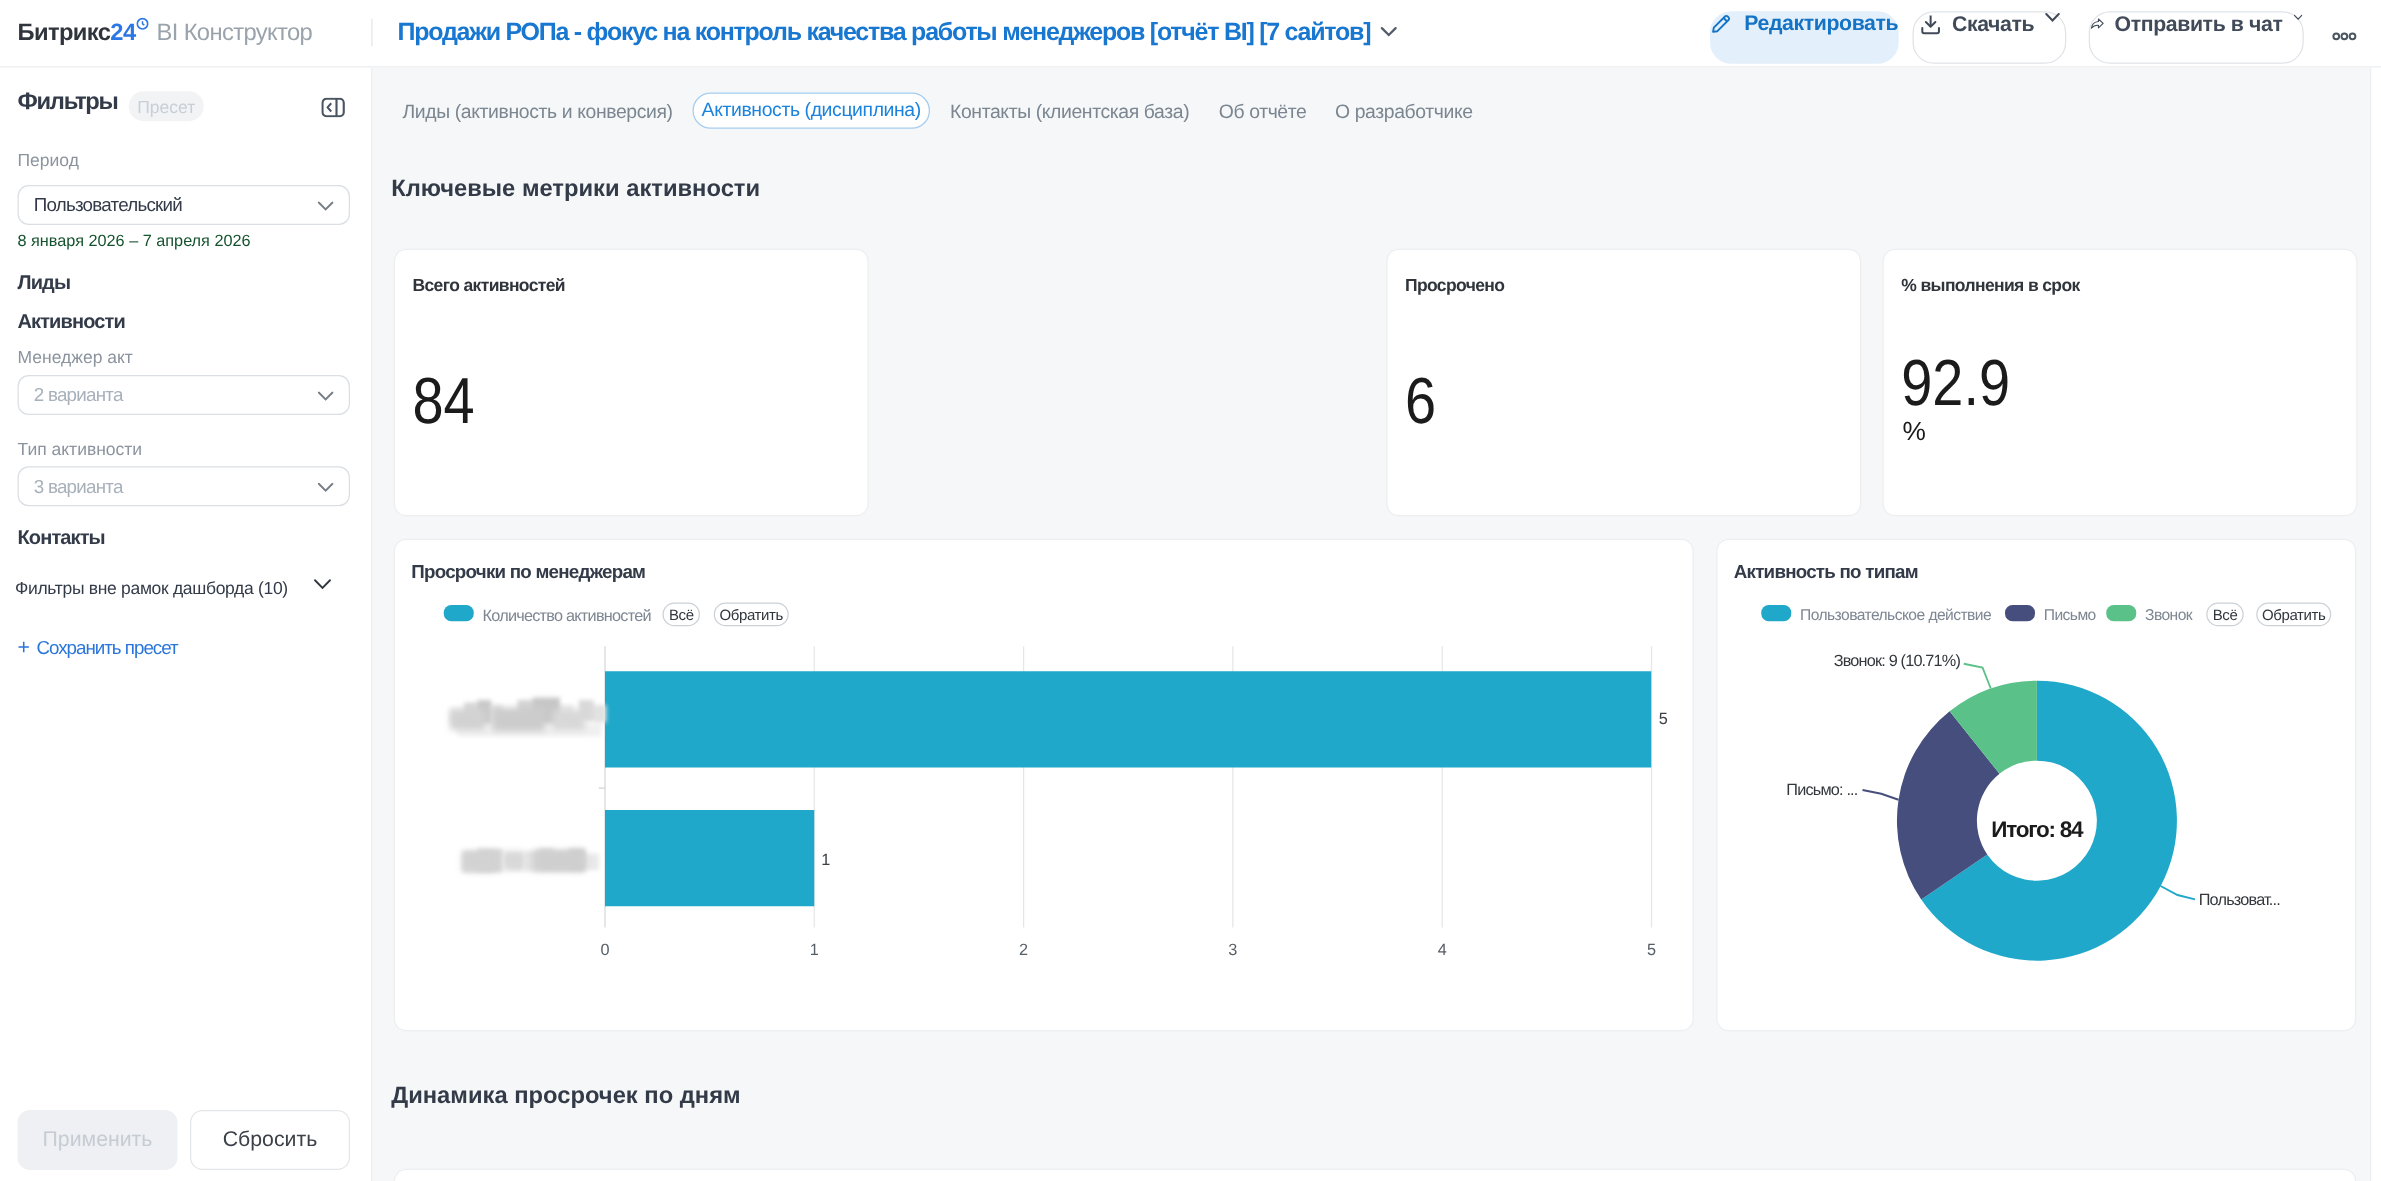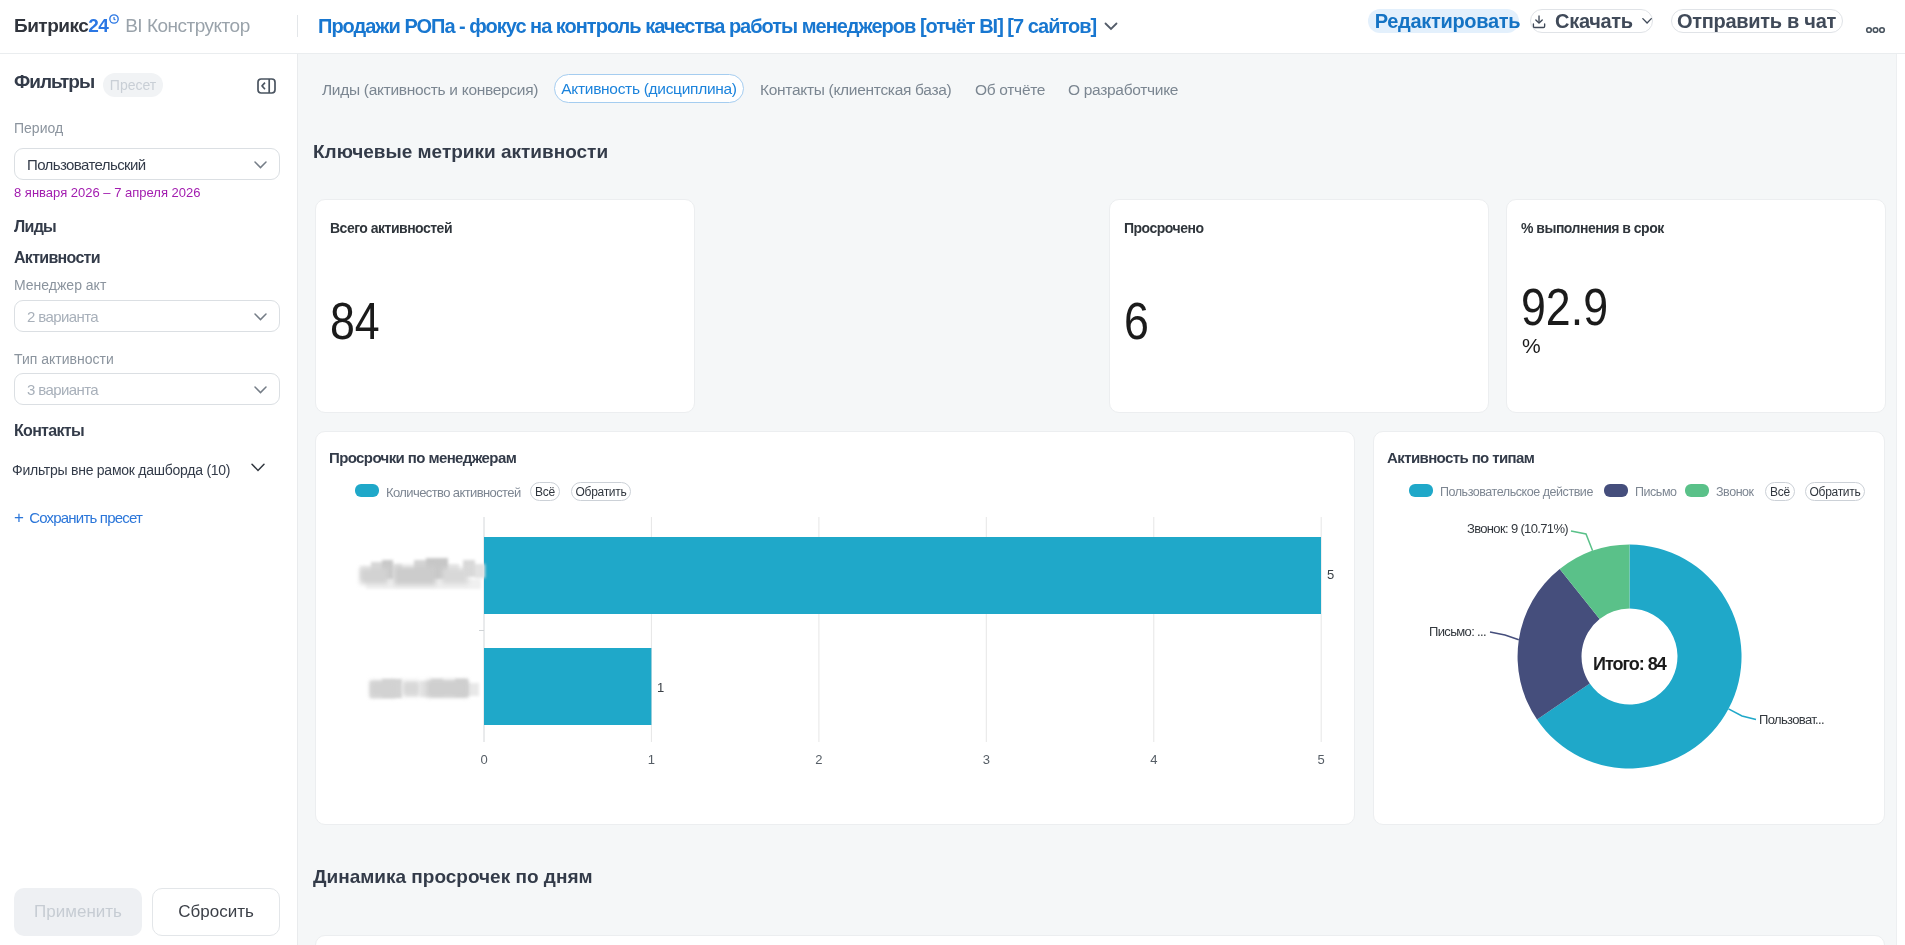--- a/index.html
+++ b/index.html
@@ -11,40 +11,40 @@
   
   #header { position:absolute; left:0; top:0; width:1905px; height:54px;
     background:#fff; border-bottom:1px solid #eaedef; z-index:5; }
   .logo { position:absolute; left:14px; top:14px; font-size:19px; line-height:24px; letter-spacing:-0.5px; white-space:nowrap; }
   .logo b { color:#30343c; font-weight:700; }
   .logo .l24 { color:#2b77e4; font-weight:700; }
   .logo .lgray { color:#9aa3ab; font-weight:400; }
   .hdr-divider { position:absolute; left:297px; top:15px; width:1px; height:22px; background:#e3e6e9; }
   .rtitle { position:absolute; left:318px; top:15px; font-size:20px; font-weight:700;
     color:#1877d0; white-space:nowrap; letter-spacing:-1px; }
-  .btn { position:absolute; top:9px; height:24px; border-radius:17px; display:flex;
-    align-items:center; justify-content:center; font-size:20px; letter-spacing:-0.3px; white-space:nowrap; }
+  .btn { position:absolute; top:9px; height:42px; border-radius:17px; display:flex;
+    justify-content:center; font-size:17px; letter-spacing:-0.3px; white-space:nowrap; }
   #btn-edit { left:1368px; width:151px; background:#e3f0fc; color:#1473c4; font-weight:700; }
   #btn-dl { left:1530px; width:123px; background:#fff; border:1px solid #e0e3e7; color:#404a59; font-weight:700; }
   #btn-chat { left:1671px; width:172px; background:#fff; border:1px solid #e0e3e7; color:#404a59; font-weight:700; }
   .dots { position:absolute; left:1865px; top:21px; }
 
   
   #sidebar { position:absolute; left:0; top:54px; width:298px; height:891px;
     background:#fff; border-right:1px solid #e9ebed; z-index:4; }
   .sb-title { position:absolute; left:14px; top:17px; font-size:19px; font-weight:700; letter-spacing:-1px; color:#333b49; }
   .preset-badge { position:absolute; left:103px; top:19px; width:60px; height:24px; border-radius:12px;
     background:#f1f3f5; color:#c9cfd6; font-size:14px; display:flex; align-items:center; justify-content:center; }
   .sb-label { position:absolute; left:14px; font-size:14px; color:#8b949e; }
   .sb-select { position:absolute; left:14px; width:266px; height:32px; border:1px solid #dbdfe3;
     border-radius:9px; background:#fff; display:flex; align-items:center; padding:0 12px; font-size:15px; letter-spacing:-0.6px; color:#333b49; }
   .sb-select .ph { color:#a8b0ba; }
   .sb-select svg { position:absolute; right:12px; top:12px; }
   .sb-h { position:absolute; left:14px; font-size:16px; font-weight:700; letter-spacing:-0.7px; color:#333b49; }
-  .sb-date { position:absolute; left:14px; top:131px; font-size:13px; color:#a21caf; }
+  .sb-date { position:absolute; left:14px; top:131px; font-size:13px; color:#14532d; }
   .sb-filters-out { position:absolute; left:12px; top:408px; font-size:14px; letter-spacing:-0.25px; color:#333b49; }
   .link-save { position:absolute; left:14px; top:454px; font-size:15px; letter-spacing:-0.8px; color:#2b76d9; }
   .btn-apply { position:absolute; left:14px; top:834px; width:128px; height:48px; border-radius:10px;
     background:#eef0f3; color:#c6ccd3; font-size:17px; display:flex; align-items:center; justify-content:center; }
   .btn-reset { position:absolute; left:152px; top:834px; width:128px; height:48px; border-radius:10px;
     background:#fff; border:1px solid #e3e6e9; color:#3c4048; font-size:17px; display:flex; align-items:center; justify-content:center; }
 
   
   #main { position:absolute; left:298px; top:54px; width:1598px; height:891px; background:#f5f7f8; }
   #scrollstrip { position:absolute; left:1896px; top:54px; width:9px; height:891px; background:#fff; border-left:1px solid #edeff1; z-index:4; }

